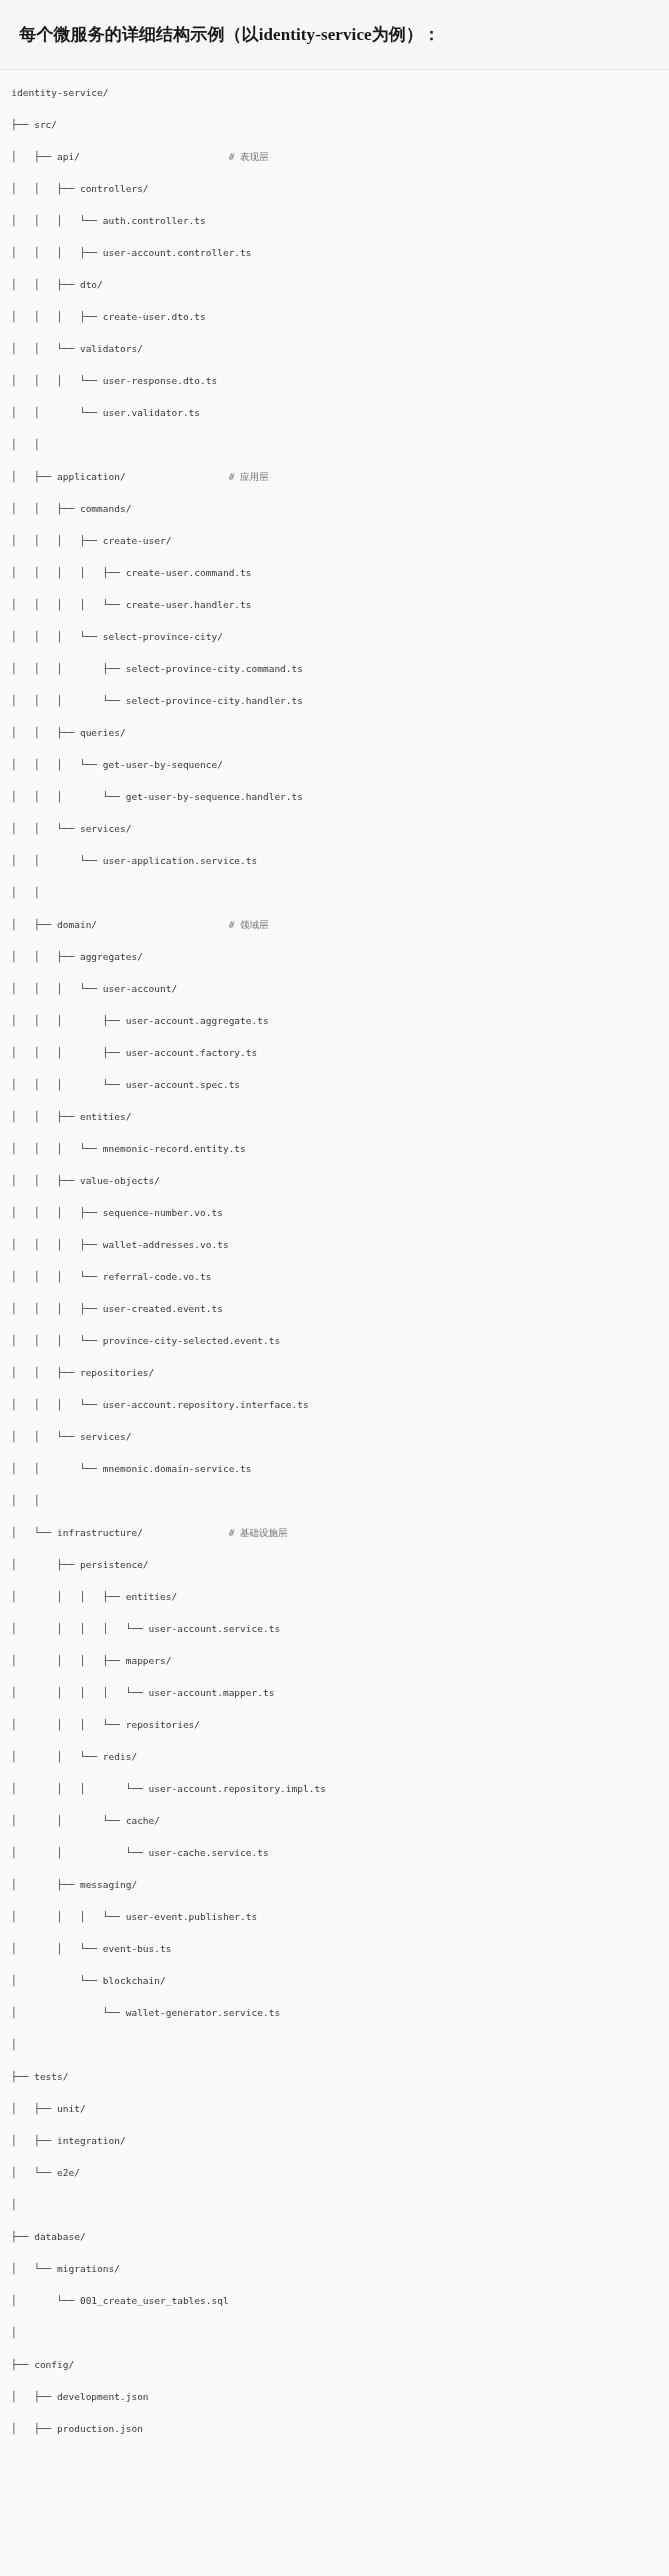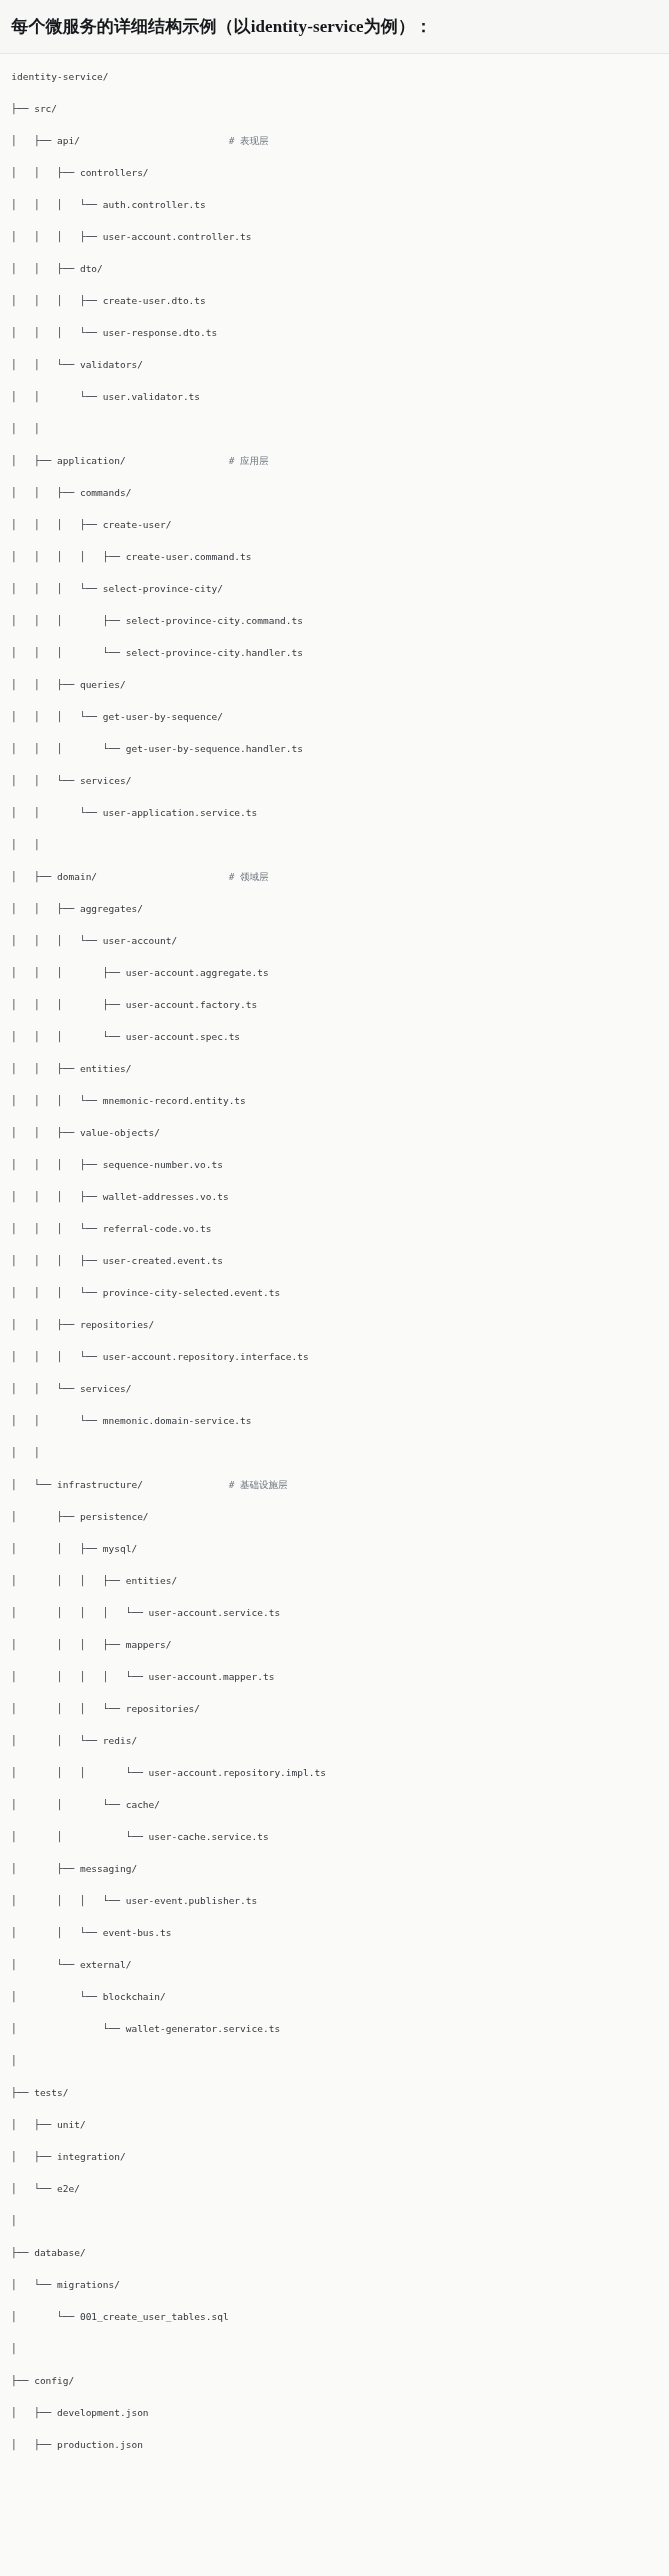--- a/index.html
+++ b/index.html
@@ -20,21 +20,21 @@
   }
 
   
   .doc-header {
     background: #f7f7f5;
     padding: 16.3px 11.3px 13.8px 11.3px;
     border-bottom: 0.6px solid #e6e6e2;
     box-sizing: border-box;
   }
   .doc-title {
-    margin: 0;
+    margin: 8px;
     font-size: 17px;
     line-height: 1.35;
     font-weight: bold;
     letter-spacing: 0.1px;
     color: #16181c;
     font-family: "Liberation Serif", "DejaVu Serif", serif;
   }
 
   
   .code-panel {
@@ -71,28 +71,29 @@
 
   <div class="code-panel">
     <pre class="tree" id="tree-block"><span class="row">identity-service/</span>
 <span class="row">├── src/</span>
 <span class="row">│   ├── api/                          <span class="comment"># 表现层</span></span>
 <span class="row">│   │   ├── controllers/</span>
 <span class="row">│   │   │   └── auth.controller.ts</span>
 <span class="row">│   │   │   ├── user-account.controller.ts</span>
 <span class="row">│   │   ├── dto/</span>
 <span class="row">│   │   │   ├── create-user.dto.ts</span>
+<span class="row">│   │   └── validators/</span>
 <span class="row">│   │   │   └── user-response.dto.ts</span>
-<span class="row">│   │   └── validators/</span>
 <span class="row">│   │       └── user.validator.ts</span>
 <span class="row">│   │</span>
 <span class="row">│   ├── application/                  <span class="comment"># 应用层</span></span>
 <span class="row">│   │   ├── commands/</span>
 <span class="row">│   │   │   ├── create-user/</span>
 <span class="row">│   │   │   │   ├── create-user.command.ts</span>
+<span class="row">│   │   │   │   └── create-user.handler.ts</span>
 <span class="row">│   │   │   └── select-province-city/</span>
 <span class="row">│   │   │       ├── select-province-city.command.ts</span>
 <span class="row">│   │   │       └── select-province-city.handler.ts</span>
 <span class="row">│   │   ├── queries/</span>
 <span class="row">│   │   │   └── get-user-by-sequence/</span>
 <span class="row">│   │   │       └── get-user-by-sequence.handler.ts</span>
 <span class="row">│   │   └── services/</span>
 <span class="row">│   │       └── user-application.service.ts</span>
 <span class="row">│   │</span>
 <span class="row">│   ├── domain/                       <span class="comment"># 领域层</span></span>
@@ -109,34 +110,32 @@
 <span class="row">│   │   │   └── referral-code.vo.ts</span>
 <span class="row">│   │   │   ├── user-created.event.ts</span>
 <span class="row">│   │   │   └── province-city-selected.event.ts</span>
 <span class="row">│   │   ├── repositories/</span>
 <span class="row">│   │   │   └── user-account.repository.interface.ts</span>
 <span class="row">│   │   └── services/</span>
 <span class="row">│   │       └── mnemonic.domain-service.ts</span>
 <span class="row">│   │</span>
 <span class="row">│   └── infrastructure/               <span class="comment"># 基础设施层</span></span>
 <span class="row">│       ├── persistence/</span>
-<span class="row">│       │   ├── mysql/</span>
 <span class="row">│       │   │   ├── entities/</span>
 <span class="row">│       │   │   │   └── user-account.service.ts</span>
 <span class="row">│       │   │   ├── mappers/</span>
 <span class="row">│       │   │   │   └── user-account.mapper.ts</span>
 <span class="row">│       │   │   └── repositories/</span>
 <span class="row">│       │   └── redis/</span>
 <span class="row">│       │   │       └── user-account.repository.impl.ts</span>
 <span class="row">│       │       └── cache/</span>
 <span class="row">│       │           └── user-cache.service.ts</span>
 <span class="row">│       ├── messaging/</span>
 <span class="row">│       │   │   └── user-event.publisher.ts</span>
 <span class="row">│       │   └── event-bus.ts</span>
-<span class="row">│       └── external/</span>
 <span class="row">│           └── blockchain/</span>
 <span class="row">│               └── wallet-generator.service.ts</span>
 <span class="row">│</span>
 <span class="row">├── tests/</span>
 <span class="row">│   ├── unit/</span>
 <span class="row">│   ├── integration/</span>
 <span class="row">│   └── e2e/</span>
 <span class="row">│</span>
 <span class="row">├── database/</span>
 <span class="row">│   └── migrations/</span>

